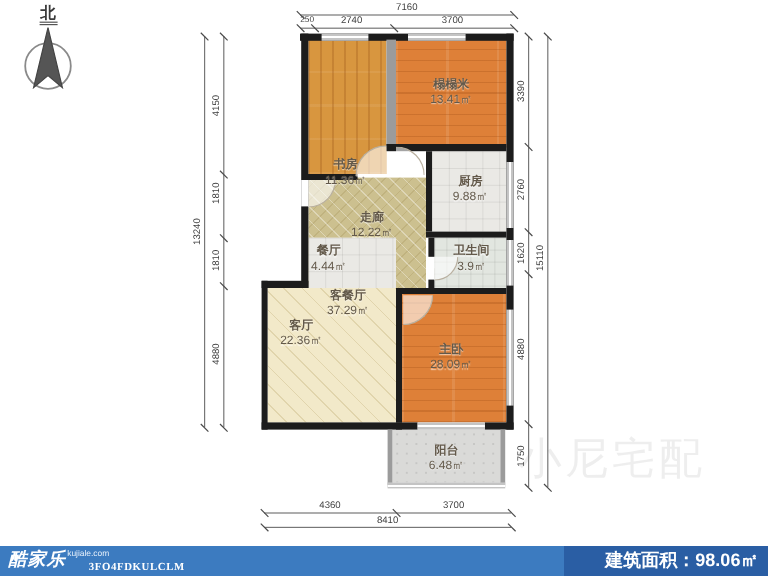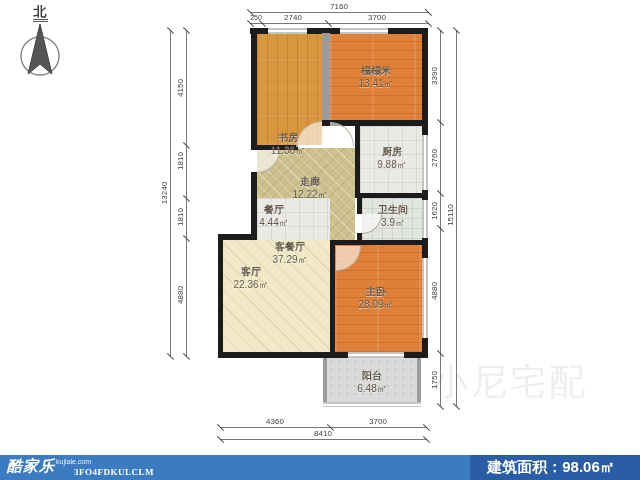--- a/index.html
+++ b/index.html
@@ -57,21 +57,21 @@
              color:rgba(125,125,125,.13);letter-spacing:3px;white-space:nowrap;}
   
   .footer-bar{position:absolute;left:0;top:455px;width:640px;height:25px;}
   .brand{position:absolute;left:7px;top:457px;color:#fff;font-size:15px;font-weight:bold;
          font-style:italic;letter-spacing:1px;}
   .domain{position:absolute;left:56px;top:458px;color:#e8f1fb;font-size:7px;}
   .plan-code{position:absolute;left:74px;top:467px;color:#ffffff;font-size:9px;font-weight:bold;
              letter-spacing:.5px;font-family:Liberation Serif, serif;}
   .footer-area{position:absolute;right:0;top:455px;width:170px;height:25px;color:#fff;
                font-size:15px;font-weight:bold;display:flex;align-items:center;
-               justify-content:center;padding-right:8px;box-sizing:border-box;}
+               justify-content:flex-end;padding-right:8px;box-sizing:border-box;}
 </style>
 </head>
 <body>
 
 <div id="canvas">
 
   <div class="compass">
     <span class="north-label">北</span>
     <svg width="56" height="62" viewBox="0 0 56 62" style="display:block;margin:0 auto;">
       <circle cx="28" cy="34" r="19" fill="none" stroke="#8a8a8a" stroke-width="1.5"></circle>

